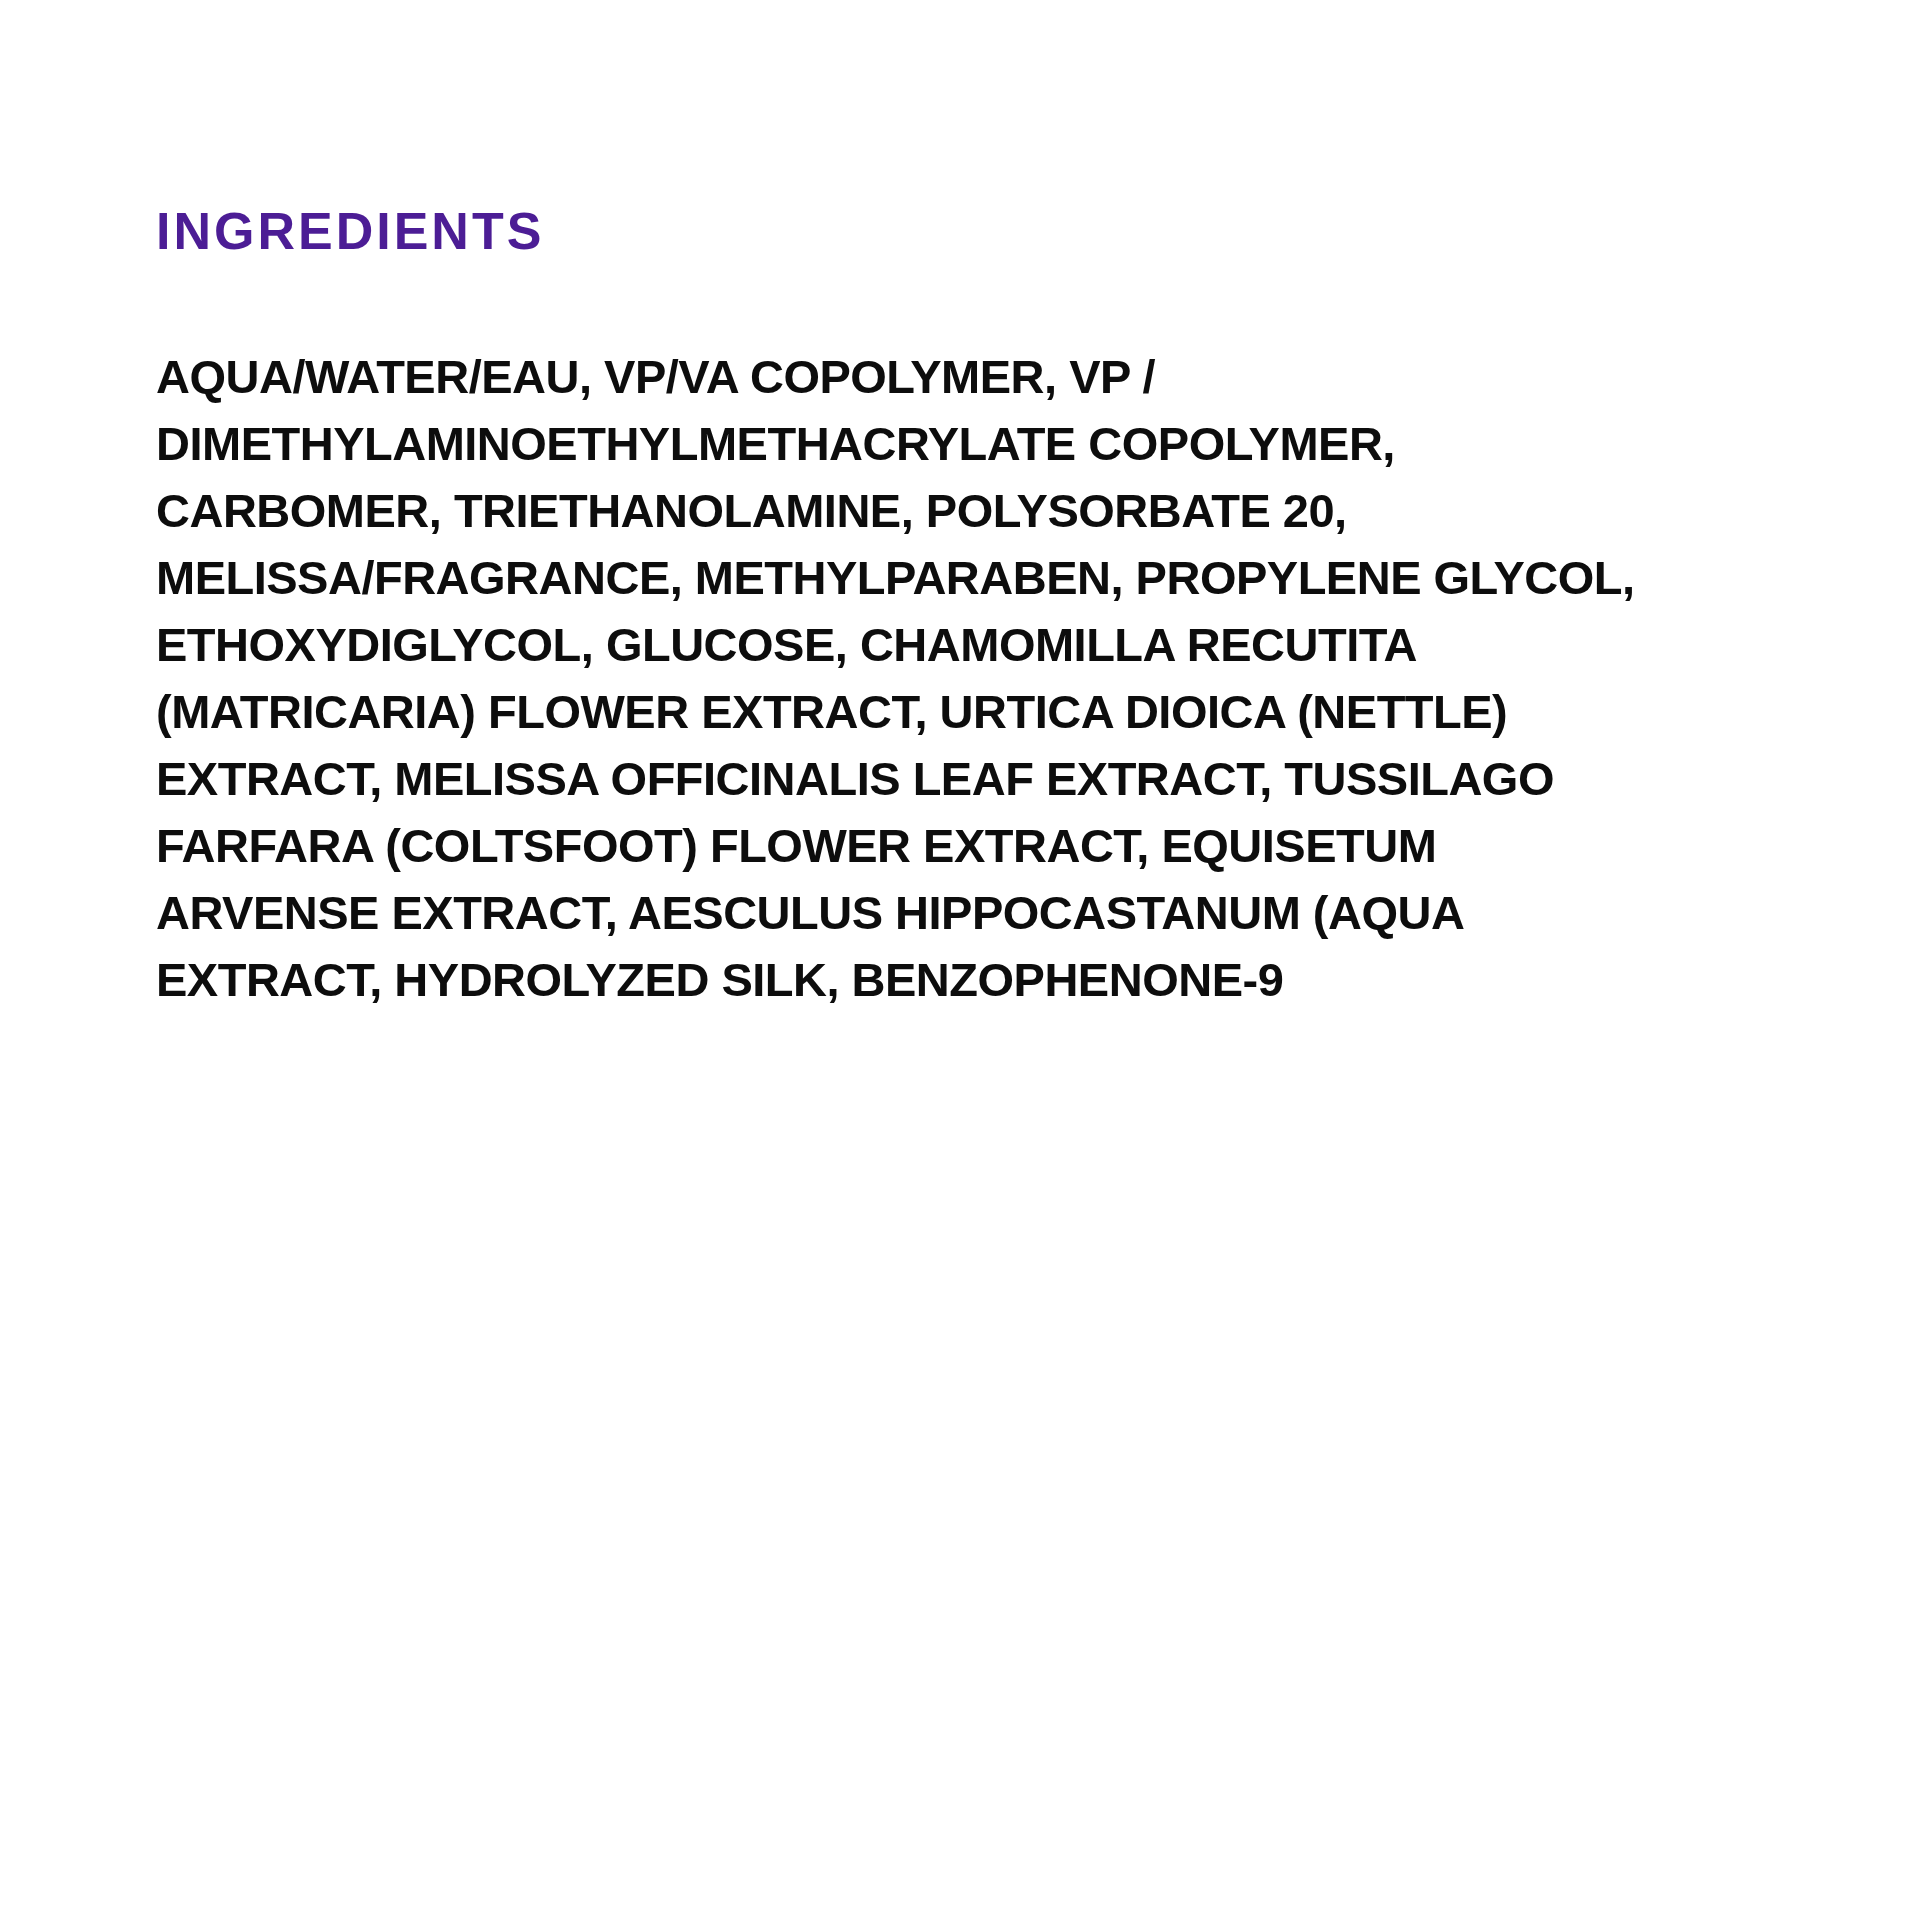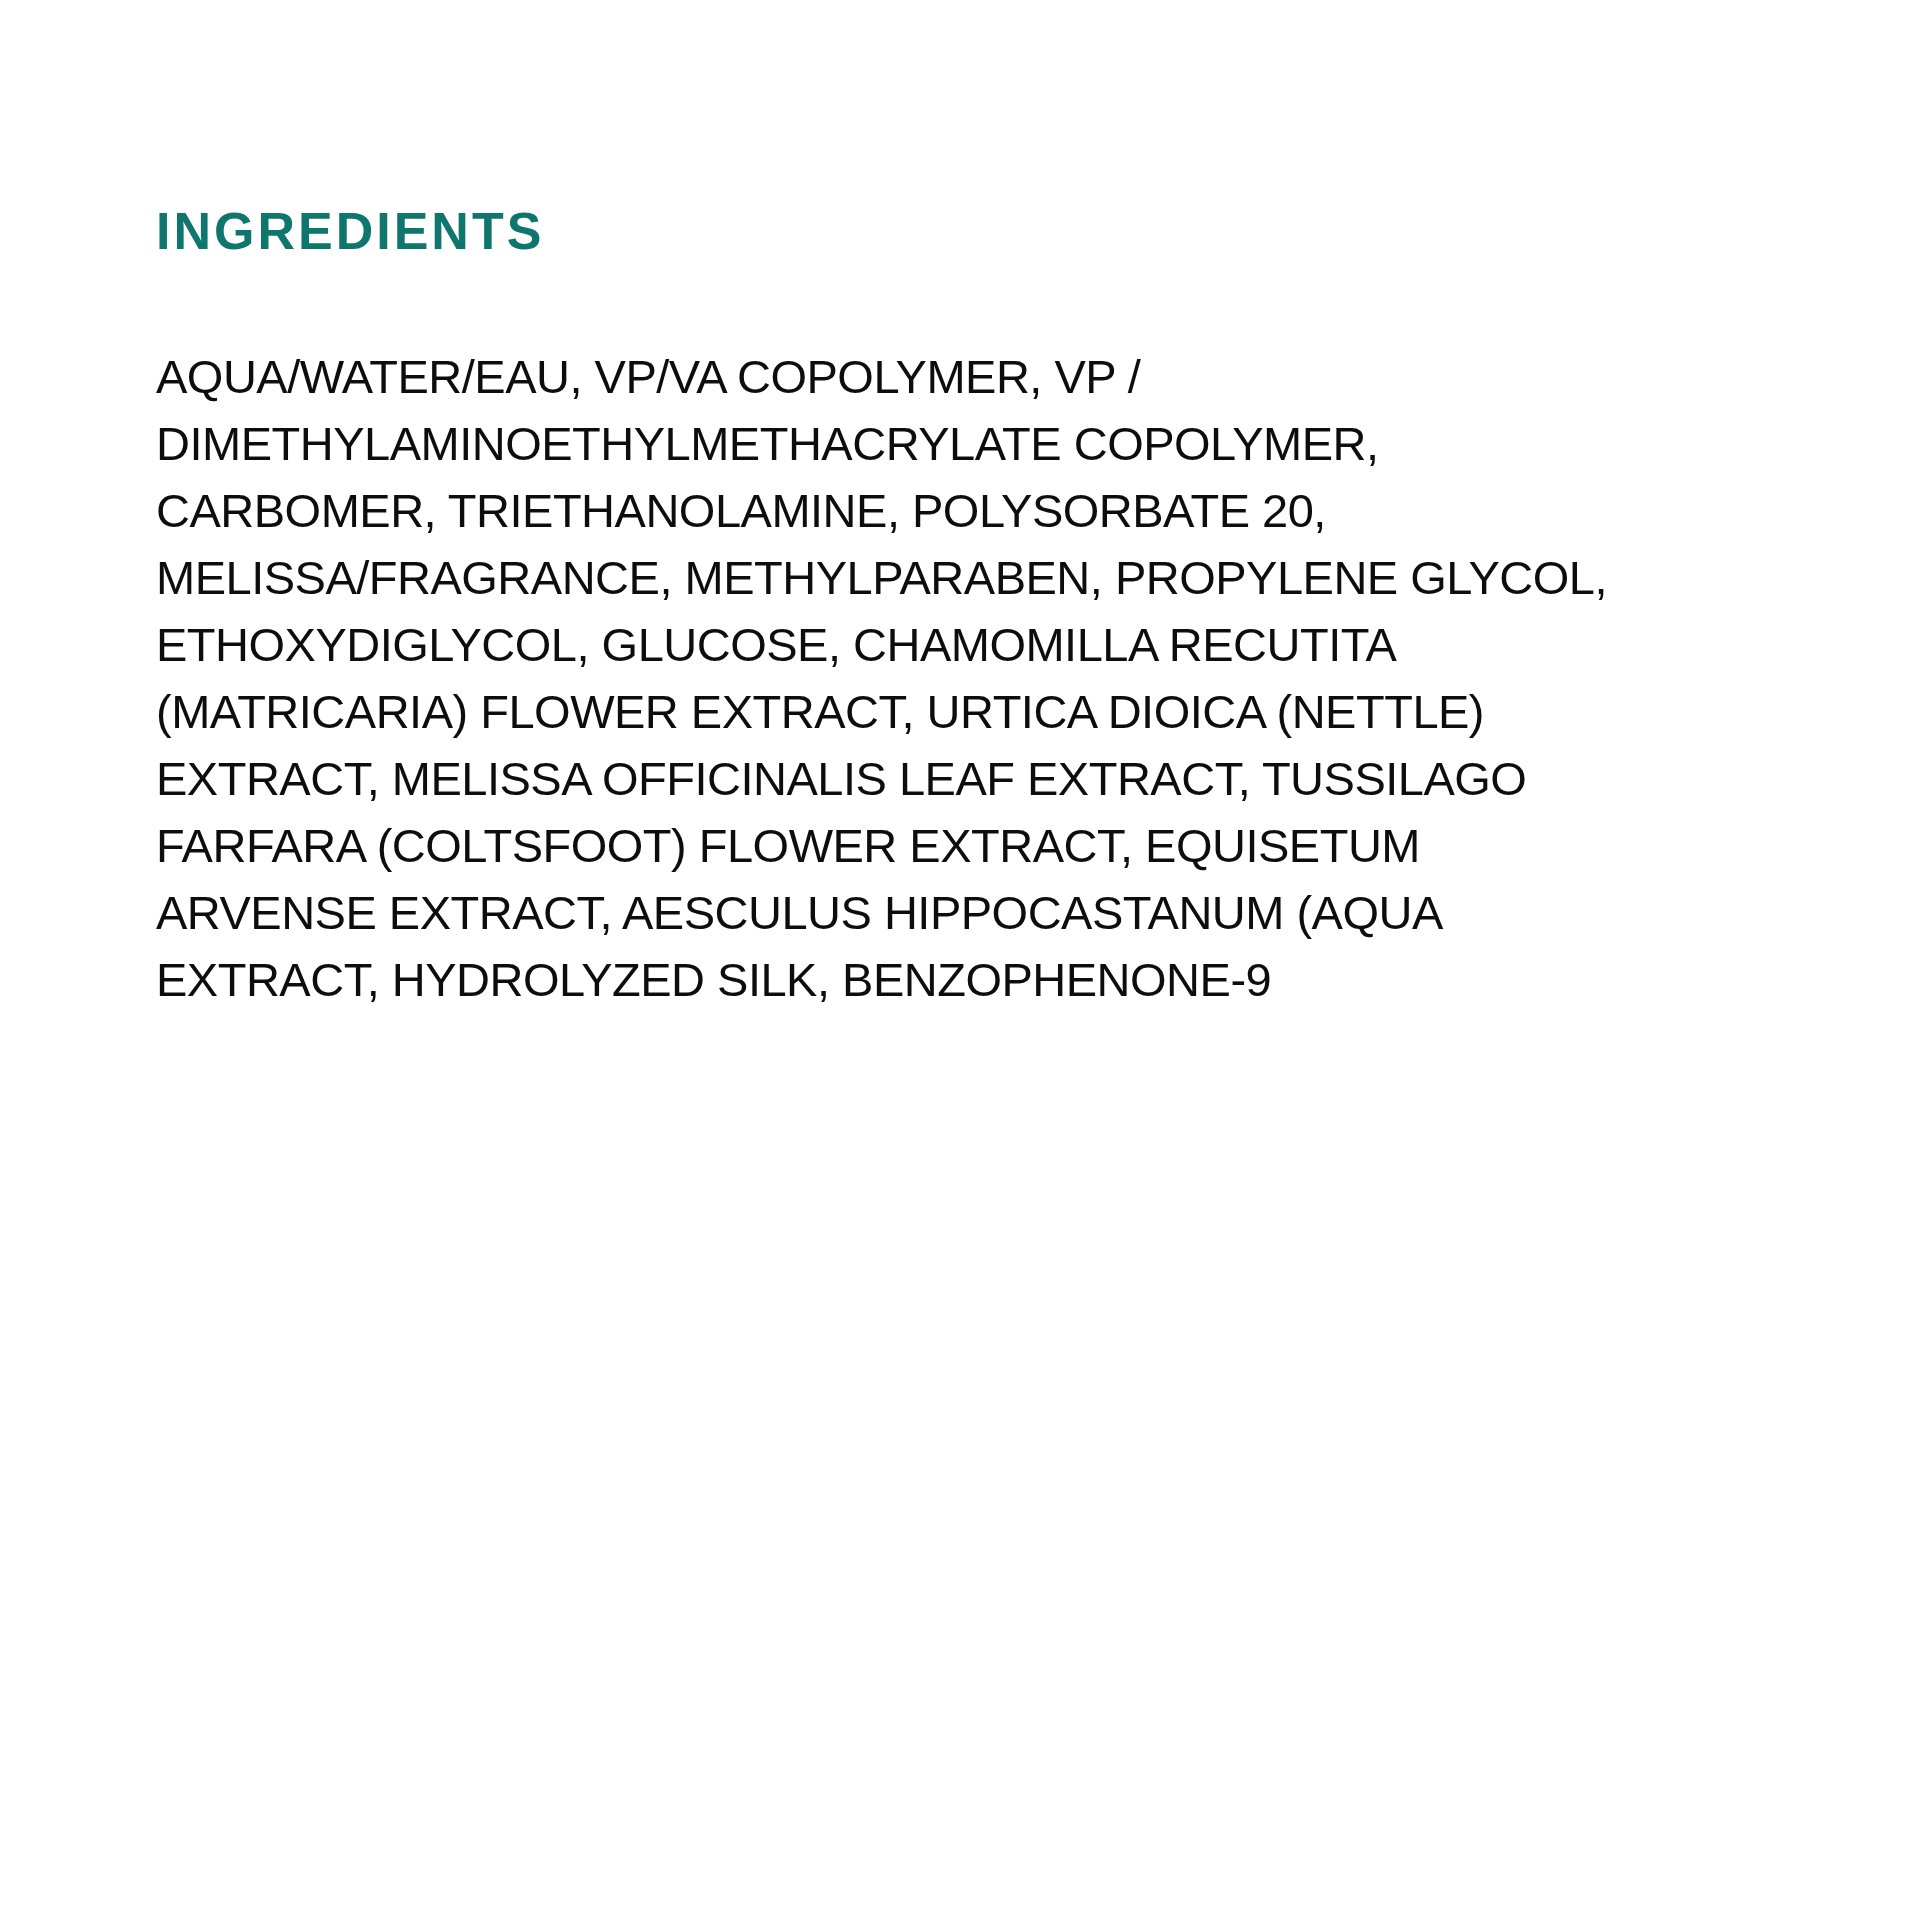--- a/index.html
+++ b/index.html
@@ -18,31 +18,31 @@
   }
   .heading {
     position: absolute;
     left: 156px;
     top: 203px;
     margin: 0;
     font-size: 52px;
     font-weight: 700;
     letter-spacing: 3px;
     line-height: 1.1;
-    color: #0f766e;
+    color: #4c1d95;
   }
   .ingredients-list {
     position: absolute;
     left: 156px;
     top: 343px;
     width: 1624px;
   }
   .ingredient-line {
     font-size: 47px;
-    font-weight: 400;
+    font-weight: 700;
     line-height: 67px;
     letter-spacing: -0.5px;
     white-space: nowrap;
     color: #0d0d0d;
   }
 </style>
 </head>
 <body>
 
 <div class="page">

